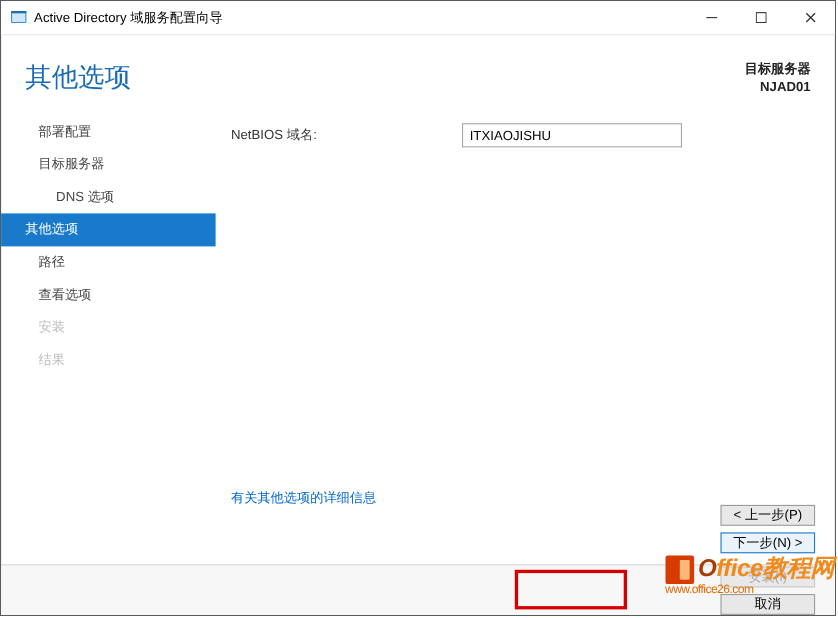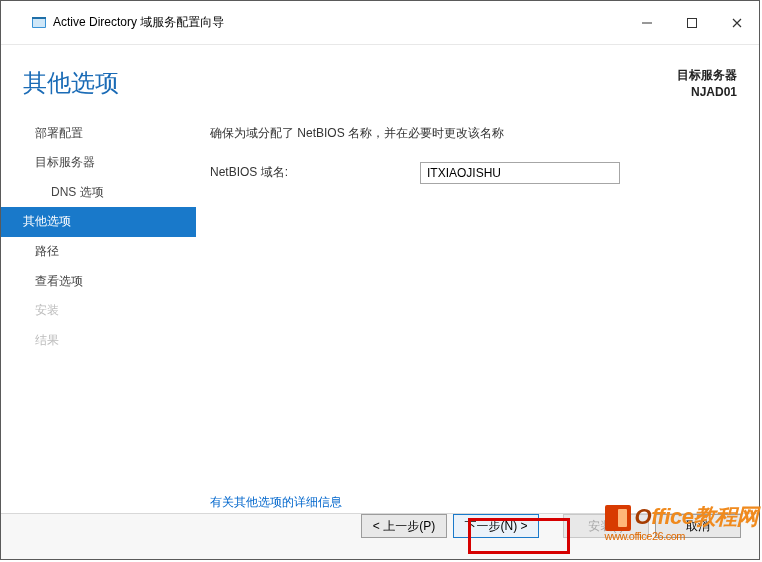--- a/index.html
+++ b/index.html
@@ -14,26 +14,25 @@
     }
     .window {
       width: 760px;
       height: 560px;
       border: 1px solid #5a5a5a;
       background: #fff;
       display: flex;
       flex-direction: column;
     }
     .titlebar {
-      height: 44px;
+      height: 31px;
       background: #fff;
       display: flex;
       align-items: center;
       border-bottom: 1px solid #e8e8e8;
-      padding-left: 22px;
     }
     .titlebar .app-icon {
       width: 16px;
       height: 16px;
       margin: 0 6px 0 8px;
       display: flex;
       align-items: center;
       justify-content: center;
     }
     .titlebar .app-icon svg { display: block; }
@@ -124,25 +123,26 @@
     }
     .more-link {
       margin-top: 310px;
       color: #0066cc;
       cursor: pointer;
     }
     .footer {
       border-top: 1px solid #d8d8d8;
       height: 46px;
       display: flex;
-      align-items: flex-start;
+      align-items: flex-end;
       justify-content: flex-end;
       padding-right: 18px;
       gap: 6px;
       background: #f7f7f7;
+      flex-direction: column;
     }
     .btn {
       min-width: 86px;
       height: 24px;
       border: 1px solid #9c9c9c;
       background: #e8e8e8;
       font-family: inherit;
       font-size: 12px;
       cursor: pointer;
       display: inline-flex;
@@ -253,21 +253,20 @@
         <div class="sidebar-item">目标服务器</div>
         <div class="sidebar-item level2">DNS 选项</div>
         <div class="sidebar-item active">其他选项</div>
         <div class="sidebar-item">路径</div>
         <div class="sidebar-item">查看选项</div>
         <div class="sidebar-item disabled">安装</div>
         <div class="sidebar-item disabled">结果</div>
       </div>
 
       <div class="main">
-        <div class="instruction">确保为域分配了 NetBIOS 名称，并在必要时更改该名称</div>
         <div class="field-row">
           <div class="field-label">NetBIOS 域名:</div>
           <input class="field-input" type="text" value="ITXIAOJISHU" style="">
         </div>
         <div class="more-link">有关其他选项的详细信息</div>
       </div>
     </div>
 
     <div class="footer">
       <button class="btn">&lt; 上一步(P)</button>

